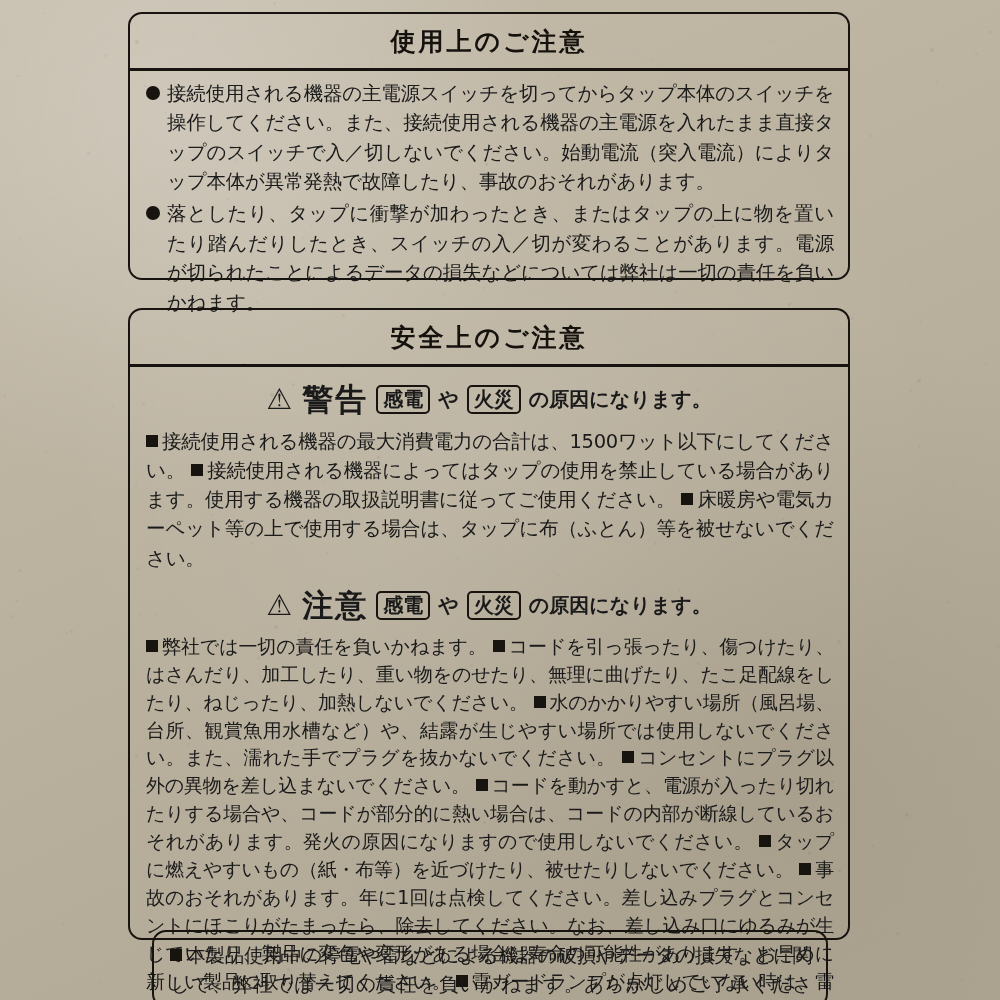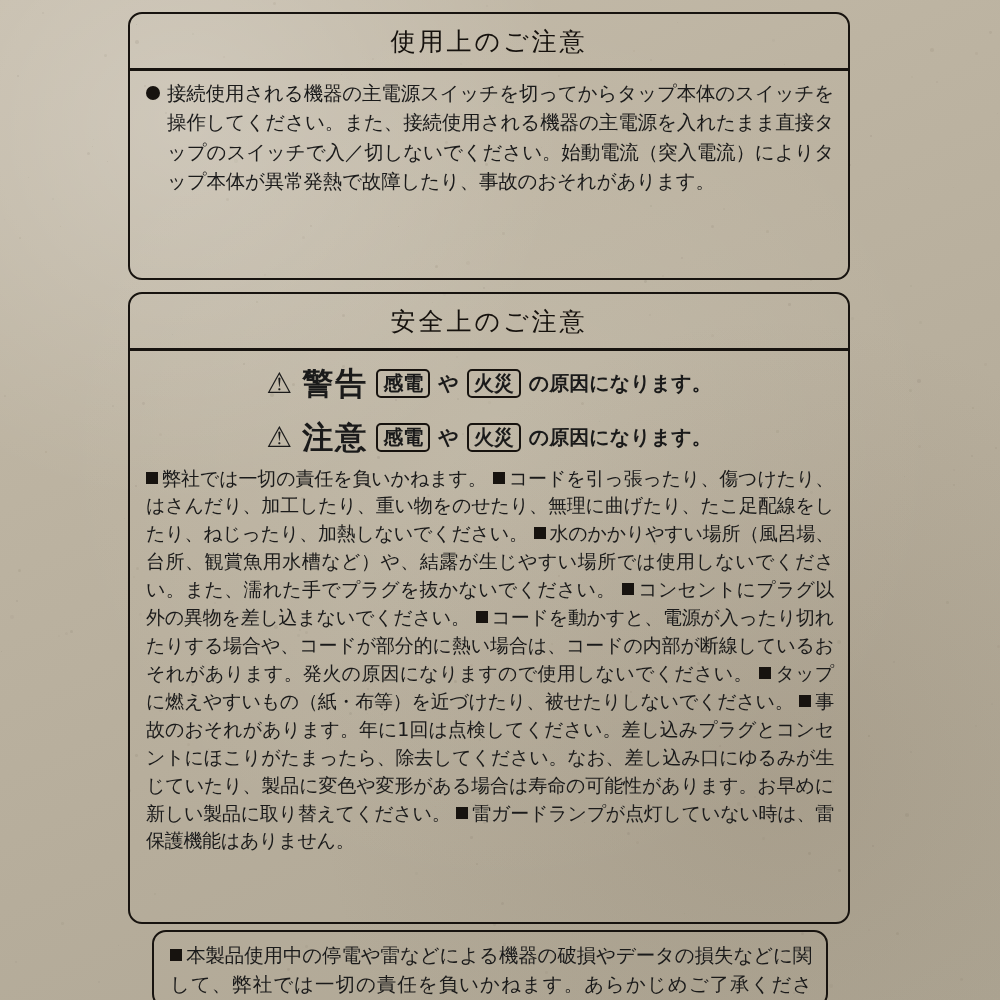--- a/index.html
+++ b/index.html
@@ -39,21 +39,21 @@
   .box {
     position: absolute;
     border: 2.5px solid #17130f;
     border-radius: 14px;
     box-sizing: border-box;
     background: transparent;
   }
 
   .box-title {
     text-align: center;
-    font-weight: normal;
+    font-weight: bold;
     letter-spacing: 3px;
     color: #15110d;
   }
 
   
   #box-usage {
     left: 128px;
     top: 12px;
     width: 722px;
     height: 268px;
@@ -85,21 +85,21 @@
     top: 7px;
     width: 14px;
     height: 14px;
     border-radius: 50%;
     background: #17130f;
   }
 
   
   #box-safety {
     left: 128px;
-    top: 292px;
+    top: 308px;
     width: 722px;
     height: 632px;
   }
   #box-safety .box-title {
     font-size: 25px;
     margin-top: 11px;
   }
 
   .level-head {
     display: flex;
@@ -433,36 +433,45 @@
 <div class="sheet">
 
   <div class="box" id="box-usage">
     <div class="box-title">使用上のご注意</div>
     <div class="hr-under"></div>
     <div class="usage-body">
       <div class="bullet-item">
         <span class="dot"></span>
         <span>接続使用される機器の主電源スイッチを切ってからタップ本体のスイッチを操作してください。また、接続使用される機器の主電源を入れたまま直接タップのスイッチで入／切しないでください。始動電流（突入電流）によりタップ本体が異常発熱で故障したり、事故のおそれがあります。</span>
       </div>
+      <div class="bullet-item">
+        <span class="dot"></span>
+        <span>落としたり、タップに衝撃が加わったとき、またはタップの上に物を置いたり踏んだりしたとき、スイッチの入／切が変わることがあります。電源が切られたことによるデータの損失などについては弊社は一切の責任を負いかねます。</span>
+      </div>
     </div>
   </div>
 
   <div class="box" id="box-safety">
     <div class="box-title">安全上のご注意</div>
     <div class="hr-under"></div>
 
     <div class="level-head">
       <span class="tri">⚠</span>
       <span class="level-word">警告</span>
       <span class="chip">感電</span>
       <span class="level-tail">や</span>
       <span class="chip">火災</span>
       <span class="level-tail">の原因になります。</span>
     </div>
 
+    <div class="para">
+      <span class="sq"></span><span>接続使用される機器の最大消費電力の合計は、1500ワット以下にしてください。</span>
+      <span class="sq"></span><span>接続使用される機器によってはタップの使用を禁止している場合があります。使用する機器の取扱説明書に従ってご使用ください。</span>
+      <span class="sq"></span><span>床暖房や電気カーペット等の上で使用する場合は、タップに布（ふとん）等を被せないでください。</span>
+    </div>
 
     <div class="level-head">
       <span class="tri">⚠</span>
       <span class="level-word">注意</span>
       <span class="chip">感電</span>
       <span class="level-tail">や</span>
       <span class="chip">火災</span>
       <span class="level-tail">の原因になります。</span>
     </div>
 

